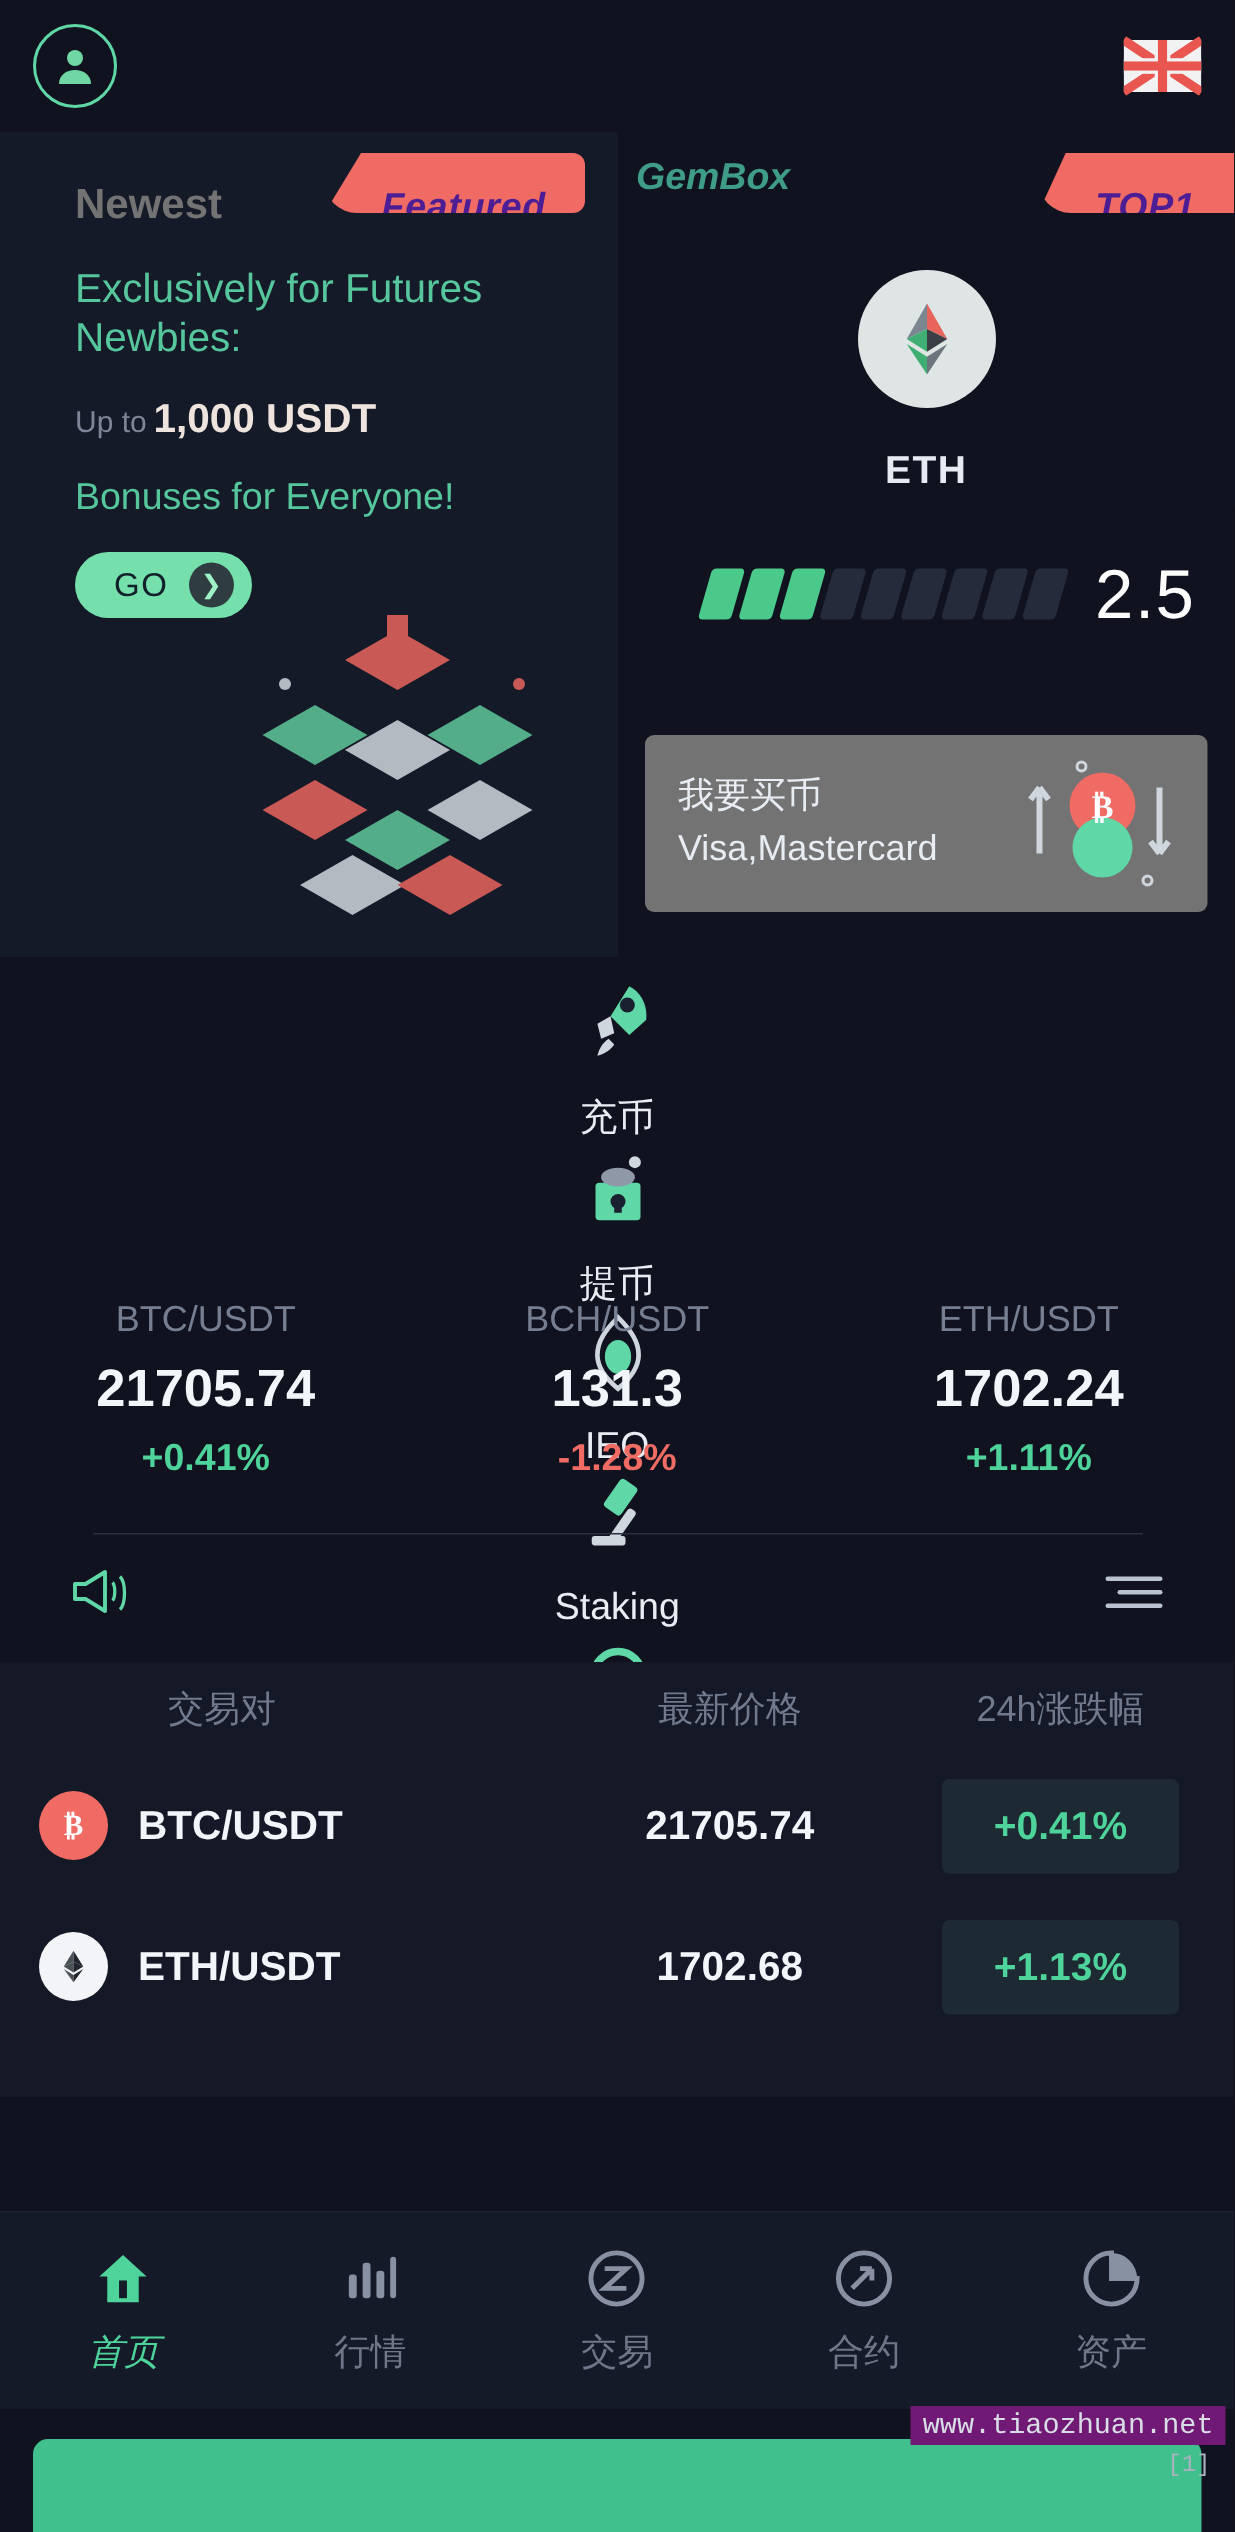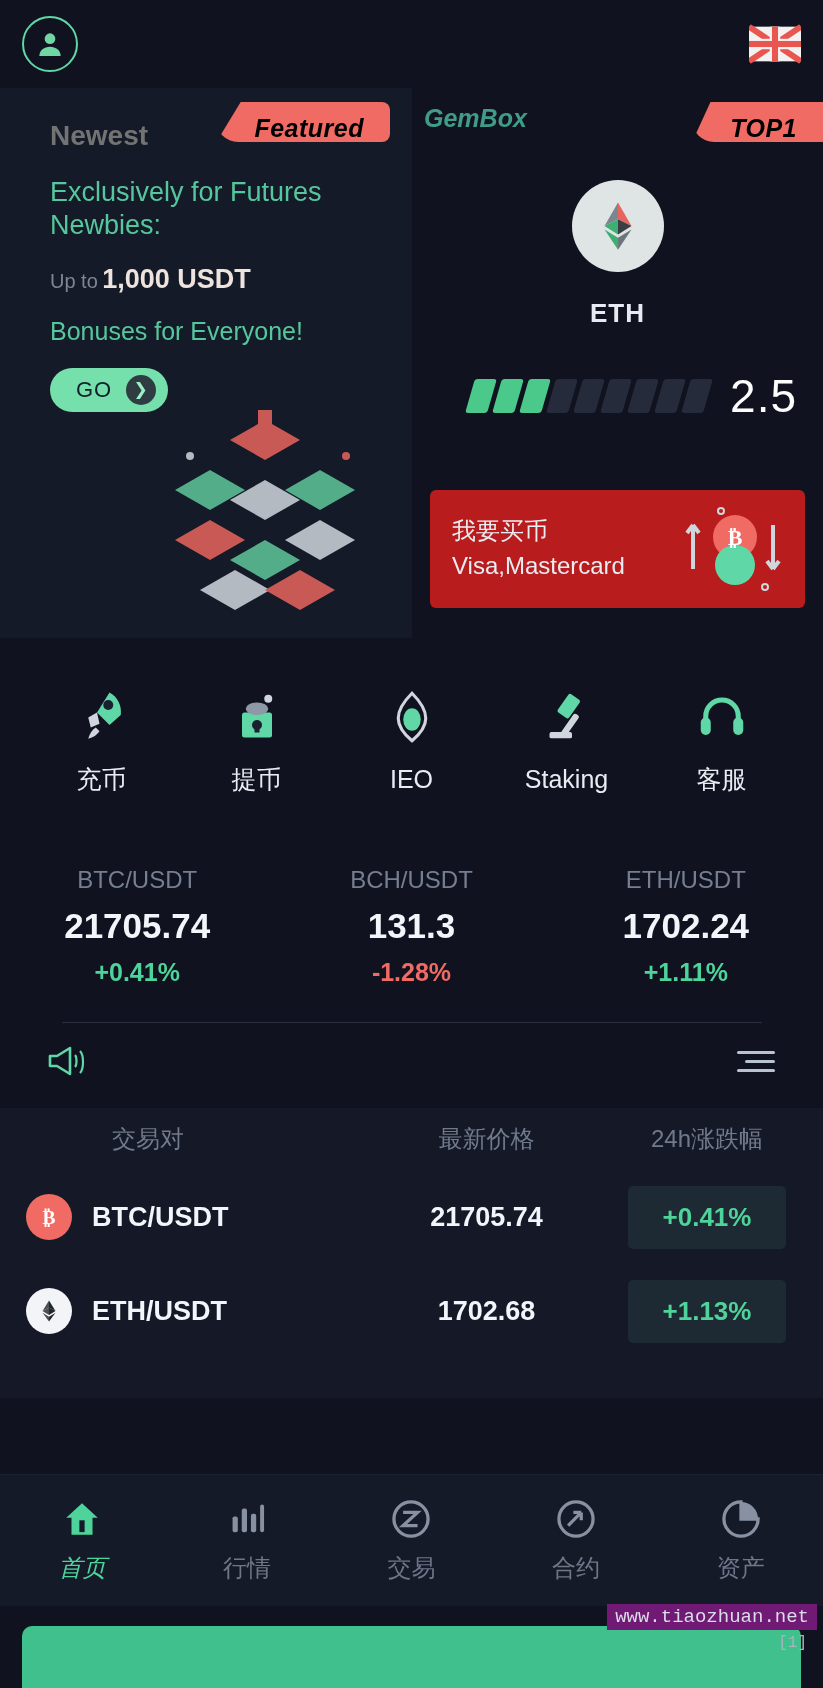--- a/index.html
+++ b/index.html
@@ -34,23 +34,23 @@
     background: #151a29; overflow: hidden;
   }
   .banner-right {
     position: relative; width: 411px; height: 550px;
     background: #10131f;
     display: flex; flex-direction: column;
   }
   .ribbon {
     position: absolute; top: 14px;
     height: 40px; line-height: 40px;
-    background: #ef6b63; color: #000000;
+    background: #ef6b63; color: #4c1d95;
     font-style: italic; font-weight: bold; font-size: 25px;
-    padding: 6px 26px 0 38px;
+    padding: 16px 26px 0 38px;
     border-top-left-radius: 22px; border-bottom-left-radius: 22px;
     border-top-right-radius: 6px;
     transform: skewX(-0deg);
     letter-spacing: .5px;
   }
   .ribbon.featured { right: 22px; clip-path: polygon(14% 0, 100% 0, 100% 100%, 0 100%); border-radius: 0 8px 8px 22px;}
   .ribbon.top1 { right: 0; clip-path: polygon(14% 0, 100% 0, 100% 100%, 0 100%); border-radius: 0 0 0 22px;}
 
   .promo-text { position: absolute; top: 32px; left: 50px; width: 330px; }
   .promo-newest { color: #737373; font-size: 28px; margin-bottom: 24px; font-weight: bold; }
@@ -94,32 +94,33 @@
   .segbar { display: flex; gap: 5px; }
   .seg {
     width: 22px; height: 34px; background: #262b3b;
     transform: skewX(-16deg); border-radius: 3px;
   }
   .seg.on { background: #4bc98b; }
   .prog-val { color: #fdfdfd; font-size: 46px; font-weight: 300; letter-spacing: 1px;}
 
   .buy-card {
     margin: 12px 18px 0 18px; height: 118px;
-    background: #b91c1c; border-radius: 6px;
+    background: #737373; border-radius: 6px;
     display: flex; align-items: center; justify-content: space-between;
     padding: 0 22px;
     gap: 32px;
   }
   .buy-txt { color: #e8ecf3; font-size: 24px; line-height: 1.45; }
 
   
   .quick {
     position: absolute; top: 650px; left: 0; width: 823px; height: 180px;
     display: flex; align-items: center; justify-content: space-around;
     padding: 0 24px;
+    flex-direction: column;
   }
   .quick-item { display: flex; flex-direction: column; align-items: center; gap: 18px; width: 150px;}
   .quick-label { color: #e8ecf3; font-size: 25px; }
 
   
   .ticker {
     position: absolute; top: 836px; left: 0; width: 823px; height: 180px;
     display: flex;
   }
   .tk { flex: 1; display: flex; flex-direction: column; align-items: center; justify-content: center; gap: 12px;}

